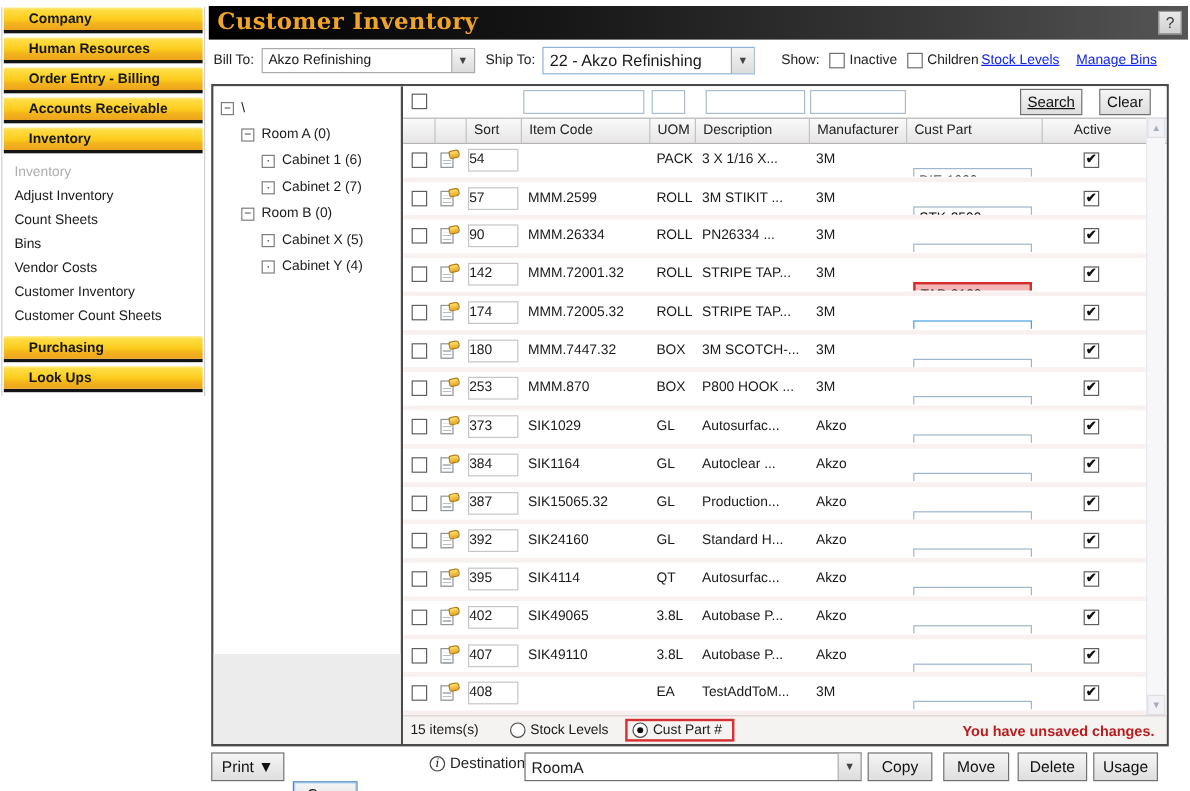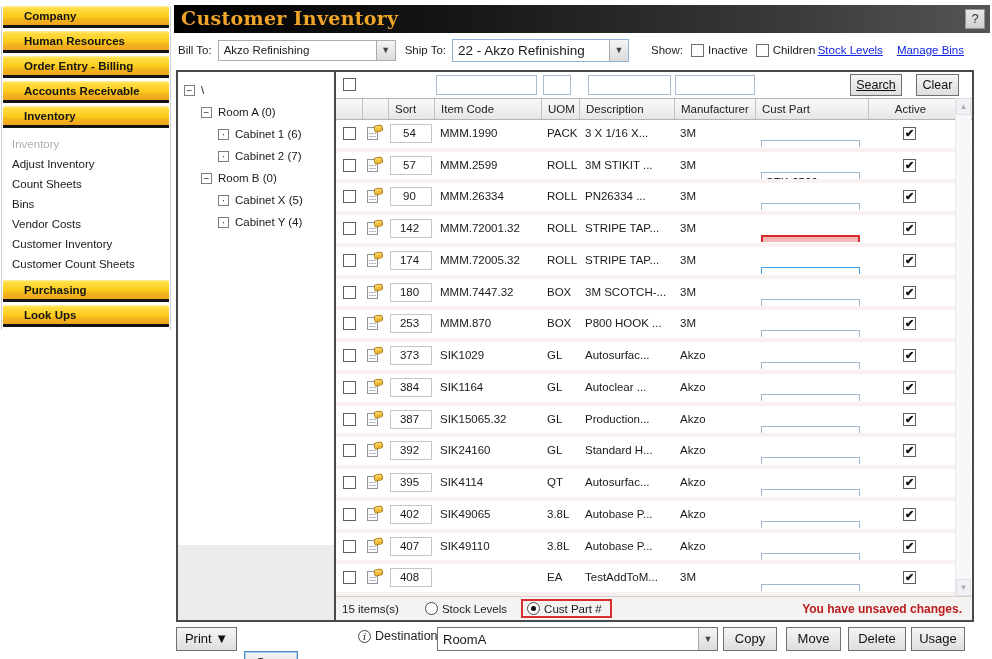--- a/index.html
+++ b/index.html
@@ -61,21 +61,21 @@
   .c-mfr{left:338px;width:81px} .c-cust{left:419px;width:113px} .c-active{left:532px;width:84px}
   .hcell.c-active { text-align:center; padding-left:0; }
 
   
   #rows { height:476px; display:flex; flex-direction:column; }
   .t-row { flex:1; position:relative; background:#fff; border-bottom:4px solid #f9f0f0; }
   .cell { position:absolute; top:0; height:27px; line-height:27px; padding-left:6px; white-space:nowrap; overflow:hidden; font-size:11.5px; }
   .cb { position:absolute; width:13px; height:13px; border:1px solid #5f5f5f; background:#fff; top:7px; display:flex; align-items:center; justify-content:center; font-size:11px; font-weight:bold; color:#111; cursor:pointer; }
   .row-cb { left:7px; }
   .active-cb { left:50%; margin-left:-7px; }
-  .sort-box { position:absolute; left:2px; top:4px; width:42px; height:19px; border:1px solid #c6c6c6; background:#fff; text-align:center; padding-right:3px; line-height:17px; font-size:11.5px; cursor:text; }
+  .sort-box { position:absolute; left:2px; top:4px; width:42px; height:19px; border:1px solid #c6c6c6; background:#fff; text-align:left; padding-right:3px; line-height:17px; font-size:11.5px; cursor:text; }
   .cust-input { position:absolute; left:6px; top:20px; width:99px; height:21px; border:1px solid #9eb6ce; background:#fff; font-size:11.5px; padding:0 4px; font-family:"Liberation Sans",sans-serif; }
   .cust-input.error { border:2px solid #d42b2b; background:#f2b6b6; }
   .cust-input.focused { border:1px solid #3fa0e8; }
   
   .note-icon { position:absolute; left:5px; top:5px; width:16px; height:16px; cursor:pointer; }
   .note-page { position:absolute; left:0; top:2px; width:11px; height:13px; background:#fdfdfd; border:1px solid #8e959e;
     background-image:repeating-linear-gradient(180deg,transparent 0 2px,#b9bec6 2px 3px); background-size:7px 10px; background-position:1px 3px; background-repeat:no-repeat; }
   .note-dot { position:absolute; right:0; top:0; width:9px; height:7px; background:linear-gradient(#ffe06a,#e8a81e); border:1px solid #b07c12; border-radius:2px 3px 3px 2px; transform:rotate(-12deg); }
 
   
@@ -220,21 +220,20 @@
           </span>
           <span class="cell c-icon">
             <span class="note-icon">
               <span class="note-page"></span>
               <span class="note-dot"></span>
             </span>
           </span>
           <span class="cell c-sort">
             <span class="sort-box">54</span>
           </span>
-          <span class="cell c-item">MMM.1990</span>
           <span class="cell c-uom">PACK</span>
           <span class="cell c-desc">3 X 1/16 X...</span>
           <span class="cell c-mfr">3M</span>
           <span class="cell c-cust">
             <input class="cust-input" value="DIE-1990" style="">
           </span>
           <span class="cell c-active">
             <span class="cb active-cb">✔</span>
           </span>
         </div>

